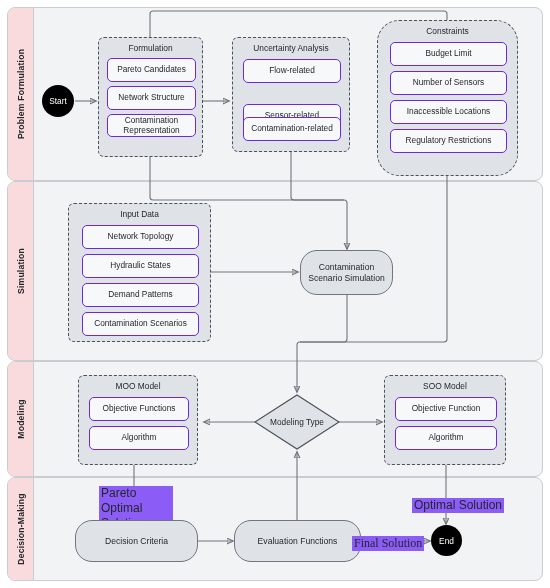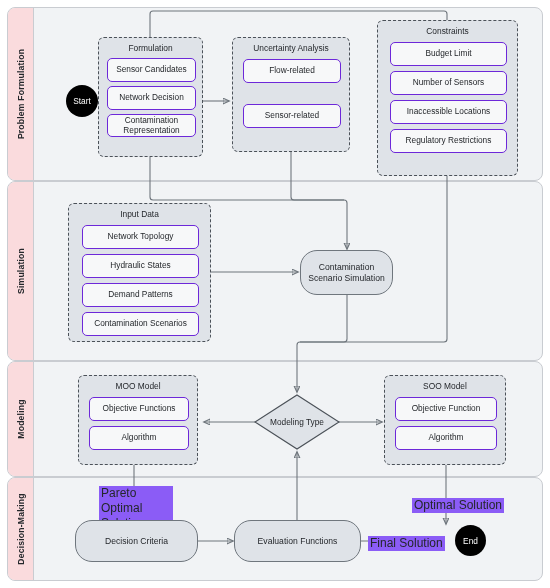--- a/index.html
+++ b/index.html
@@ -31,21 +31,21 @@
 
   
   .pbox{position:absolute;box-sizing:border-box;background:#dfe3e8;
         border:1.3px solid #6f767d;border-radius:17px;
         display:flex;align-items:center;justify-content:center;text-align:center;
         font-size:8.6px;color:#24272b;line-height:1.25;padding:0 4px;}
 
   
   .term{position:absolute;border-radius:50%;background:#000;color:#fff;
         display:flex;align-items:center;justify-content:center;
-        font-size:8.3px;margin-left:24px;}
+        font-size:8.3px;}
 
   
   .diamond-wrap{position:absolute;}
   .diamond-wrap svg{display:block;}
   .diamond-label{position:absolute;left:0;top:50%;width:100%;
         transform:translateY(-50%);text-align:center;font-size:8.3px;color:#24272b;}
 
   
   .elabel{position:absolute;font-size:12px;color:#24272b;
         line-height:1.25;background:#8b5cf6;padding:0 2px;white-space:nowrap;}
@@ -121,32 +121,33 @@
 
   <div class="term" style="left:42px;top:85px;width:32px;height:32px;">
     <span>Start</span>
   </div>
   <div class="term" style="left:431px;top:525px;width:31px;height:31px;">
     <span>End</span>
   </div>
 
   <div class="group" style="left:98px;top:37px;width:105px;height:120px;">
     <div class="group-title">Formulation</div>
-    <div class="node" style="left:8px;top:20px;width:89px;height:24px;">Sensor Candidates</div>
-    <div class="node" style="left:8px;top:48px;width:89px;height:24px;">Network Decision</div>
+    <div class="node" style="left:8px;top:20px;width:89px;height:24px;">Pareto Candidates</div>
+    <div class="node" style="left:8px;top:48px;width:89px;height:24px;">Network Structure</div>
     <div class="node" style="left:8px;top:76px;width:89px;height:23px;">Contamination Representation</div>
   </div>
 
   <div class="group" style="left:232px;top:37px;width:118px;height:115px;">
     <div class="group-title">Uncertainty Analysis</div>
     <div class="node" style="left:10px;top:21px;width:98px;height:24px;">Flow-related</div>
     <div class="node" style="left:10px;top:50px;width:98px;height:24px;margin-top:16px;">Sensor-related</div>
+    <div class="node" style="left:10px;top:79px;width:98px;height:24px;">Contamination-related</div>
   </div>
 
-  <div class="group" style="left:377px;top:20px;width:141px;height:156px;">
+  <div class="group" style="left:377px;top:20px;width:141px;height:156px;border-radius:22px;">
     <div class="group-title">Constraints</div>
     <div class="node" style="left:12px;top:21px;width:117px;height:24px;">Budget Limit</div>
     <div class="node" style="left:12px;top:79px;width:117px;height:24px;">Inaccessible Locations</div>
     <div class="node" style="left:12px;top:50px;width:117px;height:24px;">Number of Sensors</div>
     <div class="node" style="left:12px;top:108px;width:117px;height:24px;">Regulatory Restrictions</div>
   </div>
 
   <div class="group" style="left:68px;top:203px;width:143px;height:139px;">
     <div class="group-title">Input Data</div>
     <div class="node" style="left:13px;top:21px;width:117px;height:24px;">Network Topology</div>
@@ -177,15 +178,15 @@
   </div>
 
   <div class="elabel two" style="left:99px;top:486px;width:70px;">Pareto Optimal Solutions</div>
 
   <div class="elabel" style="left:412px;top:498px;">Optimal Solution</div>
 
   <div class="pbox" style="left:75px;top:520px;width:123px;height:42px;text-align:right;">Decision Criteria</div>
 
   <div class="pbox" style="left:234px;top:520px;width:127px;height:42px;">Evaluation Functions</div>
 
-  <div class="elabel" style="left:368px;top:536px;">Final Solution</div>
+  <div class="elabel" style="left:352px;top:536px;font-family:Liberation Serif, serif;">Final Solution</div>
 
 </div>
 
 </body></html>

